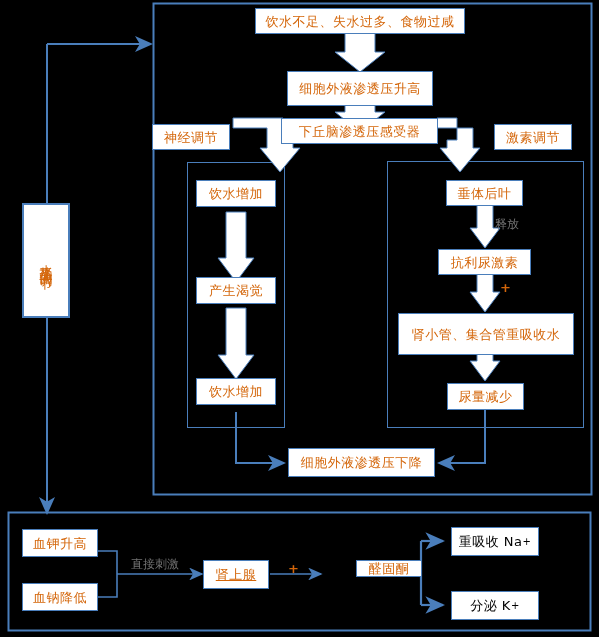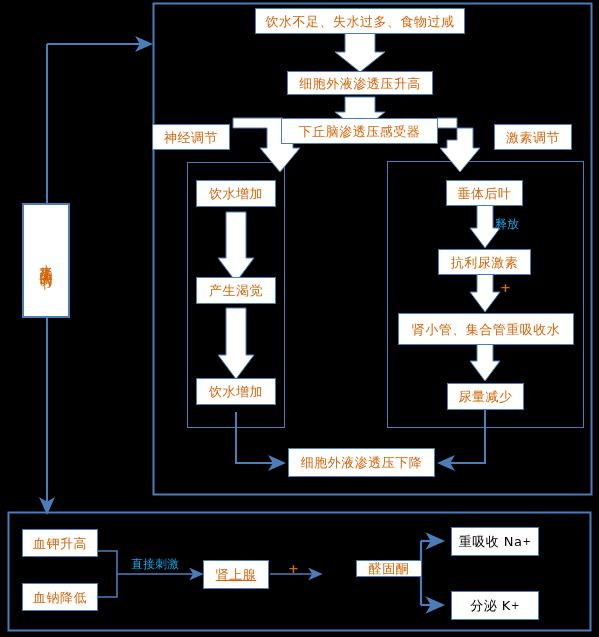--- a/index.html
+++ b/index.html
@@ -15,21 +15,21 @@
     color:#D4660A;display:flex;align-items:center;justify-content:center;
     font-size:13px;line-height:1;box-sizing:border-box;white-space:nowrap;
     letter-spacing:0.5px;
   }
   .node.black{color:#000000;font-size:13px;}
   .node.vert{
     writing-mode:vertical-rl;text-orientation:upright;letter-spacing:2px;
     border-width:2px;
   }
   .plabel{
-    position:absolute;color:#0ea5e9;font-size:12px;white-space:nowrap;
+    position:absolute;color:#737373;font-size:12px;white-space:nowrap;
     background:transparent;line-height:1;
   }
   .plus{
     position:absolute;color:#D4660A;font-size:13px;font-weight:bold;line-height:1;
   }
   .sup{font-size:10px;vertical-align:super;}
 </style>
 </head>
 <body>
 
@@ -91,21 +91,21 @@
   </svg>
 
   <div class="node vert" style="left:22px;top:203px;width:48px;height:115px;">
     <span>水盐平衡的调节</span>
   </div>
 
   <div class="node" style="left:255px;top:8px;width:210px;height:26px;">
     <span>饮水不足、失水过多、食物过咸</span>
   </div>
 
-  <div class="node" style="left:287px;top:71px;width:146px;height:24px;">
+  <div class="node" style="left:287px;top:71px;width:146px;height:35px;">
     <span>细胞外液渗透压升高</span>
   </div>
 
   <div class="node" style="left:281px;top:118px;width:157px;height:26px;">
     <span>下丘脑渗透压感受器</span>
   </div>
 
   <div class="node" style="left:152px;top:124px;width:78px;height:26px;">
     <span>神经调节</span>
   </div>
@@ -133,21 +133,21 @@
   </div>
 
   <div class="node" style="left:438px;top:249px;width:93px;height:26px;">
     <span>抗利尿激素</span>
   </div>
 
   <div class="plus" style="left:500px;top:281px;">
     <span>+</span>
   </div>
 
-  <div class="node" style="left:398px;top:313px;width:176px;height:32px;">
+  <div class="node" style="left:398px;top:313px;width:176px;height:42px;">
     <span>肾小管、集合管重吸收水</span>
   </div>
 
   <div class="node" style="left:447px;top:383px;width:77px;height:27px;">
     <span>尿量减少</span>
   </div>
 
   <div class="node" style="left:288px;top:448px;width:147px;height:29px;">
     <span>细胞外液渗透压下降</span>
   </div>

